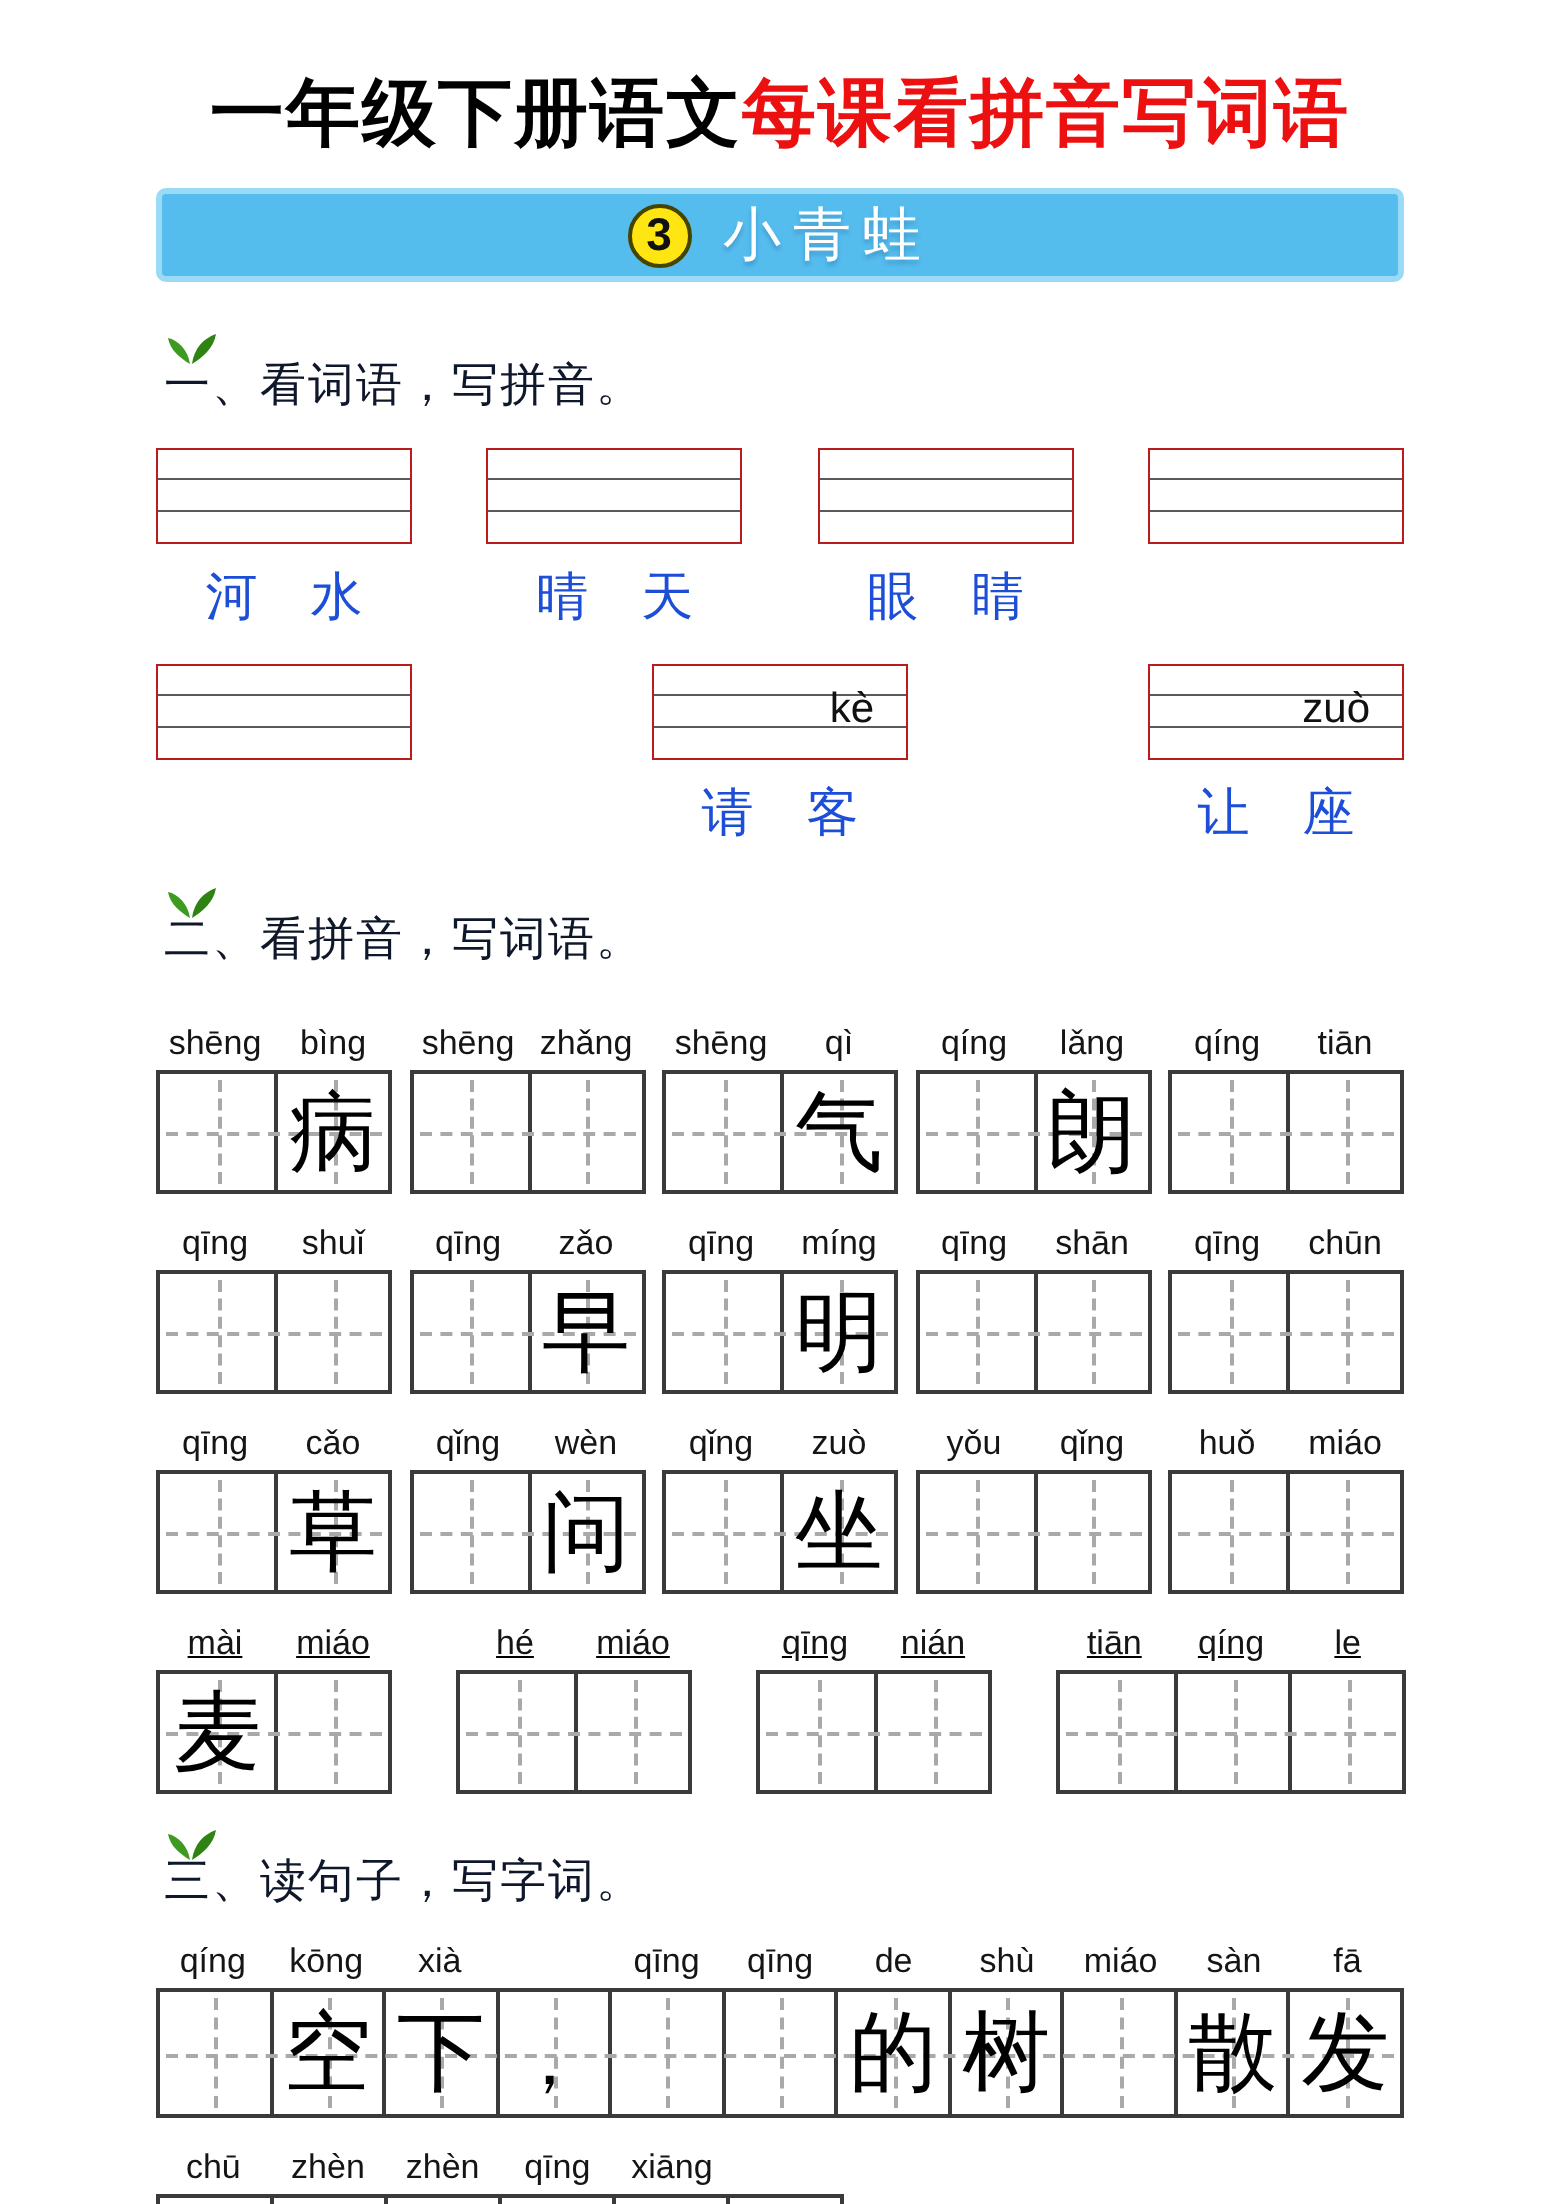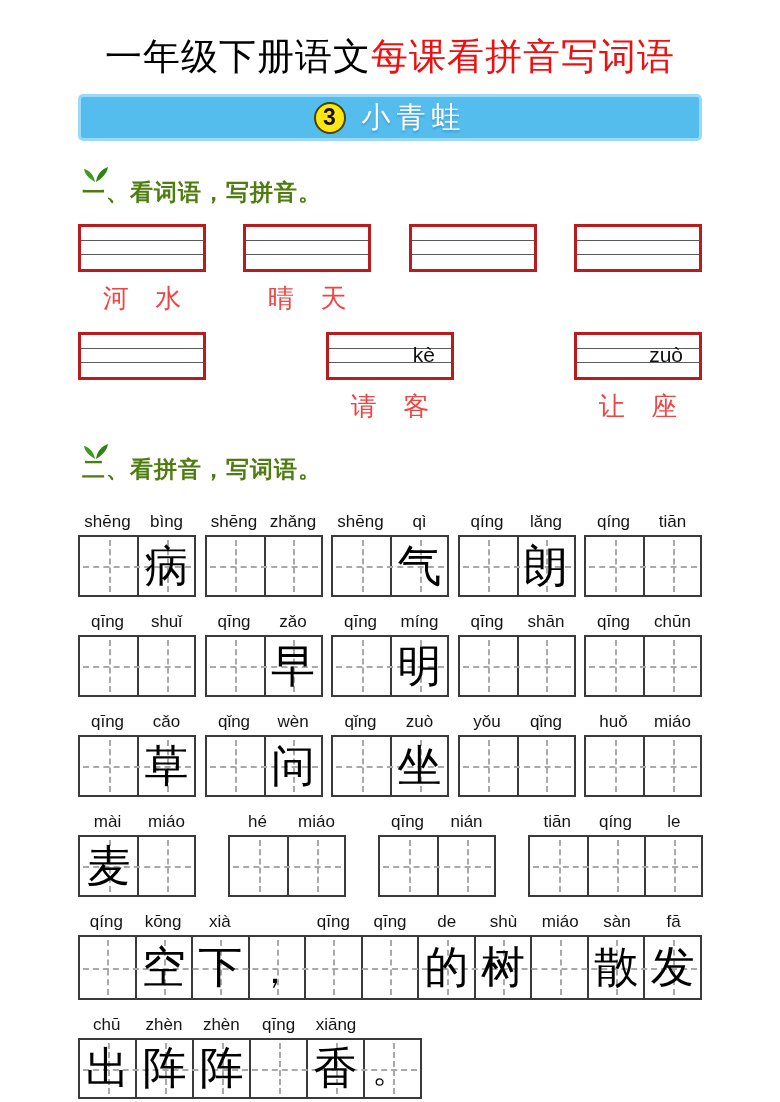--- a/index.html
+++ b/index.html
@@ -7,21 +7,21 @@
   body {
     width:780px; height:1102px;
     font-family:"Liberation Sans", sans-serif;
     position:relative; overflow:hidden;
   }
   .content { width:624px; margin:0 auto; }
 
   
   .title {
     margin-top:32px; text-align:center;
-    font-size:37px; font-weight:normal; letter-spacing:1px;
+    font-size:37px; font-weight:bold; letter-spacing:1px;
     font-family:"Liberation Sans", sans-serif;
     white-space:nowrap;
   }
   .title .red { color:#ED1010; }
 
   
   .banner {
     margin-top:12px; height:47px;
     background:#55BCEE; border:3px solid #9BDAF6; border-radius:5px;
     display:flex; align-items:center; justify-content:center; gap:16px;
@@ -33,48 +33,48 @@
     font-size:23px; font-weight:bold; color:#111;
   }
   .banner-title {
     color:#fff; font-size:29px; font-weight:normal; letter-spacing:6px;
     text-shadow:0 2px 2px rgba(0,60,110,.25);
   }
 
   
   .sec-head {
     position:relative; display:inline-block;
-    font-size:23px; font-weight:bold; color:#4d7c0f;
+    font-size:23px; font-weight:normal; color:#0f172a;
     letter-spacing:1px;
   }
   .sec-head .sprout { position:absolute; top:-15px; left:1px; }
   .sh1 { margin:36px 0 0 4px; }
   .sh2 { margin:30px 0 12px 4px; }
   .sh3 { margin:28px 0 0 4px; }
 
   
   .s1-row { display:flex; justify-content:space-between; margin-top:16px; }
   .s1-item { width:128px; }
   .fourline {
     width:128px; height:48px; position:relative;
-    border:3px solid #b91c1c; background:#fff;
+    border:1px solid #b91c1c; background:#fff;
   }
   .fourline::before, .fourline::after {
     content:""; position:absolute; left:0; right:0; border-top:1px solid #5a5a5a;
   }
   .fourline::before { top:calc(33.3% - 1px); }
   .fourline::after  { top:calc(66.6% - 1px); }
   .fl-pinyin {
     position:absolute; right:16px; top:47%; transform:translateY(-50%);
     font-size:21px; color:#111; z-index:2;
     font-family:"Liberation Sans", sans-serif;
   }
   .s1-word {
     margin-top:9px; text-align:center;
-    font-size:26px; color:#ef4444; word-spacing:20px;
+    font-size:26px; color:#1d4ed8; word-spacing:20px;
     font-family:"Liberation Serif", serif;
   }
 
   
   .py-row { display:flex; margin-bottom:3px; }
   .py {
     flex:1; text-align:center; font-size:17px; color:#151515;
     white-space:nowrap; font-family:"Liberation Sans", sans-serif;
   }
   .hz-grid {
@@ -97,21 +97,21 @@
     font-size:44px; color:#000;
     font-family:"Liberation Serif", serif;
   }
   .hz-char.punct {
     justify-content:flex-start; align-items:flex-end;
     padding:0 0 2px 7px; font-size:36px;
   }
 
   
   .s2-row { display:flex; justify-content:space-between; margin-top:15px;align-items:center; }
-  .s2-row.loose { justify-content:flex-start; gap:32px; }
+  .s2-row.loose { justify-content:flex-start; gap:32px;text-decoration:underline; }
   .s2-item .hz-cell { width:57px; }
 
   
   .s3-block { margin-top:15px; }
   .s3-line1 .py-row, .s3-line1 .hz-grid { width:624px; }
   .s3-line1 .hz-cell { flex:1; height:61px; }
   .s3-line2 .py-row, .s3-line2 .hz-grid { width:344px; }
   .s3-line2 .hz-cell { flex:1; height:57px; }
 </style>
 </head>
@@ -142,20 +142,21 @@
         <div class="s1-item">
           <div class="fourline"></div>
           <div class="s1-word">河 水</div>
         </div>
         <div class="s1-item">
           <div class="fourline"></div>
           <div class="s1-word">晴 天</div>
         </div>
         <div class="s1-item">
           <div class="fourline"></div>
+          <div class="s1-word">眼 睛</div>
         </div>
         <div class="s1-item">
           <div class="fourline"></div>
         </div>
       </div>
       <div class="s1-row">
         <div class="s1-item">
           <div class="fourline"></div>
         </div>
         <div class="s1-item">
@@ -396,20 +397,29 @@
           </div>
           <div class="hz-grid">
             <div class="hz-cell"></div>
             <div class="hz-cell"></div>
             <div class="hz-cell"></div>
           </div>
         </div>
       </div>
     </div>
 
+  <div class="sec-head sh3">
+    <span class="sprout">
+      <svg width="26" height="17" viewBox="0 0 26 17">
+        <path d="M12 16 C11 9 6 4 1 3 C2 9 7 13 12 16 Z" fill="#3E9B21"></path>
+        <path d="M13 16 C14 8 19 3 25 1 C24 8 18 13 13 16 Z" fill="#2E8313"></path>
+      </svg>
+    </span>
+    <span>三、读句子，写字词。</span>
+  </div>
   <div id="sec3">
       <div class="s3-block s3-line1">
         <div class="py-row">
           <div class="py">qíng</div>
           <div class="py">kōng</div>
           <div class="py">xià</div>
           <div class="py"></div>
           <div class="py">qīng</div>
           <div class="py">qīng</div>
           <div class="py">de</div>

